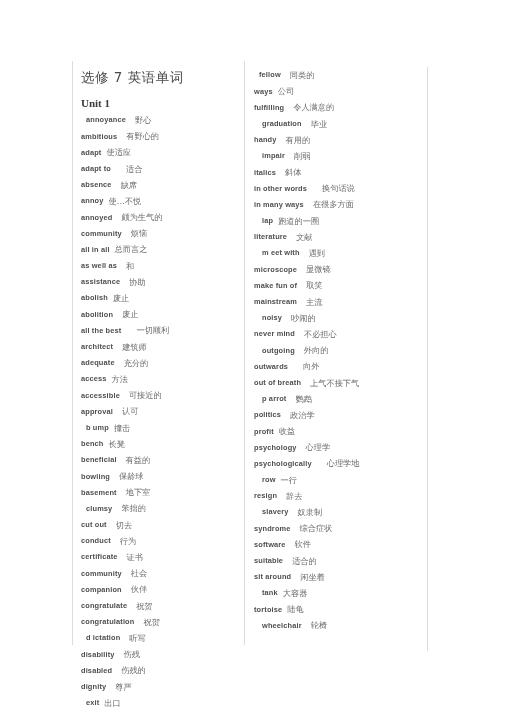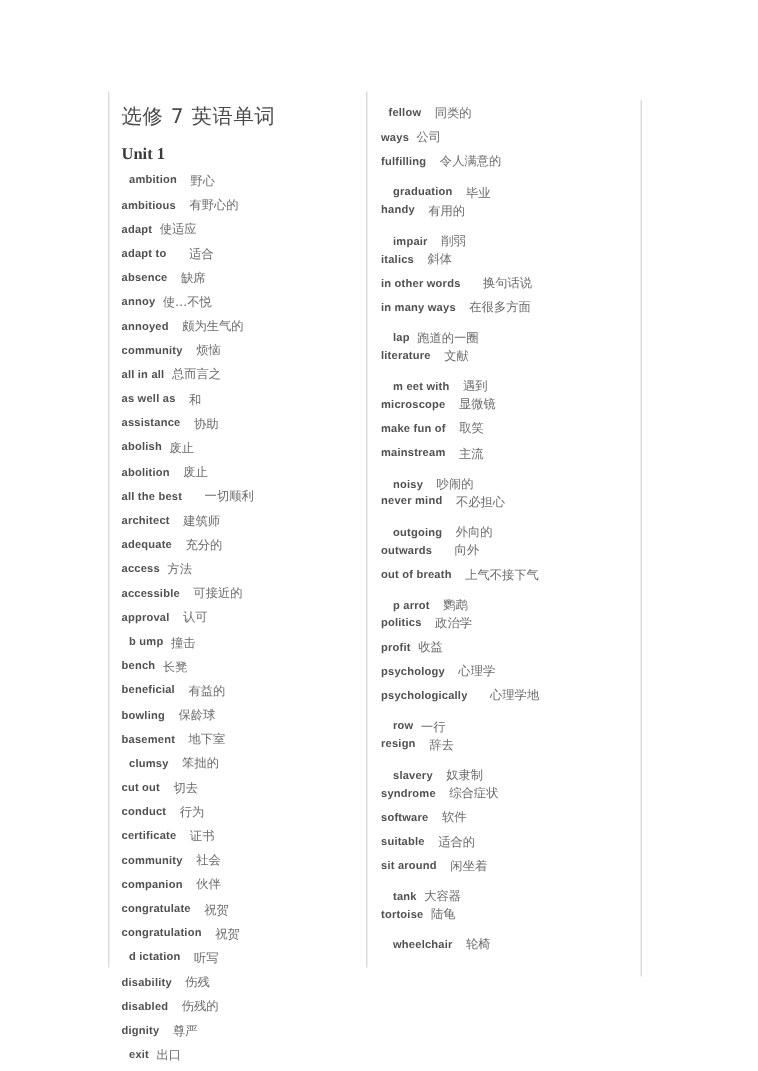--- a/index.html
+++ b/index.html
@@ -97,33 +97,33 @@
     font-size: 8.2px;
   }
 
   .gap-sm { width: 5px; display: inline-block; }
   .gap-md { width: 9px; display: inline-block; }
   .gap-lg { width: 15px; display: inline-block; }
 
   
   .ind-0 { padding-left: 8px; }
   .ind-1 { padding-left: 13px; }
-  .ind-2 { padding-left: 16px; align-items: flex-end; }
+  .ind-2 { padding-left: 16px; }
 </style>
 </head>
 <body>
 
 <div id="page">
 
   <div id="left-column">
     <div class="doc-title">选修 7  英语单词</div>
     <div class="unit-heading">Unit 1</div>
     <ul class="entry-list" id="left-list">
         <li class="entry ind-1">
-          <span class="term">ambition</span>
+          <span class="term">annoyance</span>
           <span class="gap-md"></span>
           <span class="gloss">野心</span>
         </li>
         <li class="entry ind-0">
           <span class="term">ambitious</span>
           <span class="gap-md"></span>
           <span class="gloss">有野心的</span>
         </li>
         <li class="entry ind-0">
           <span class="term">adapt</span>

